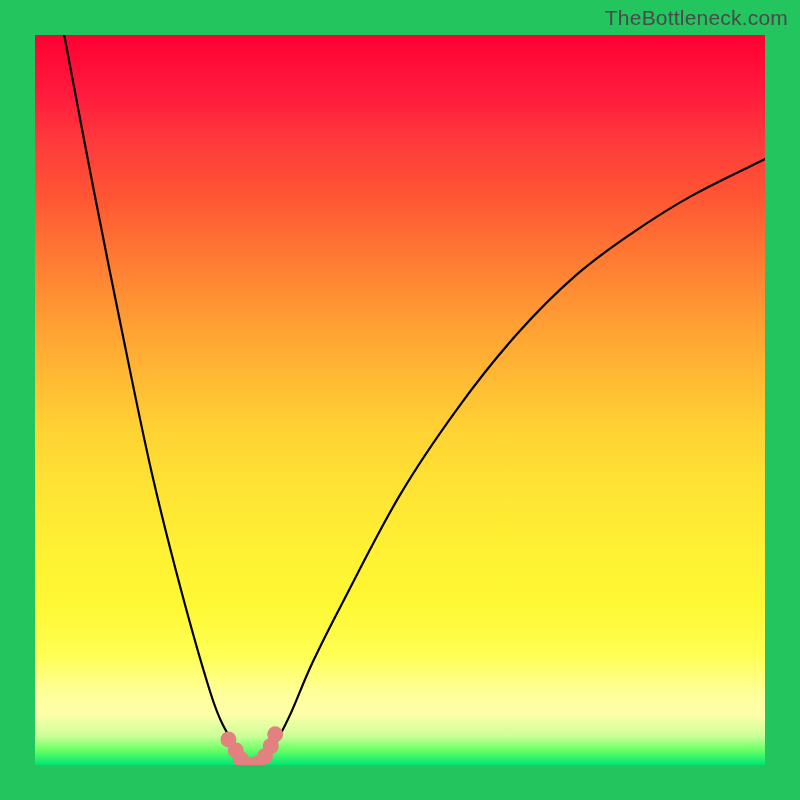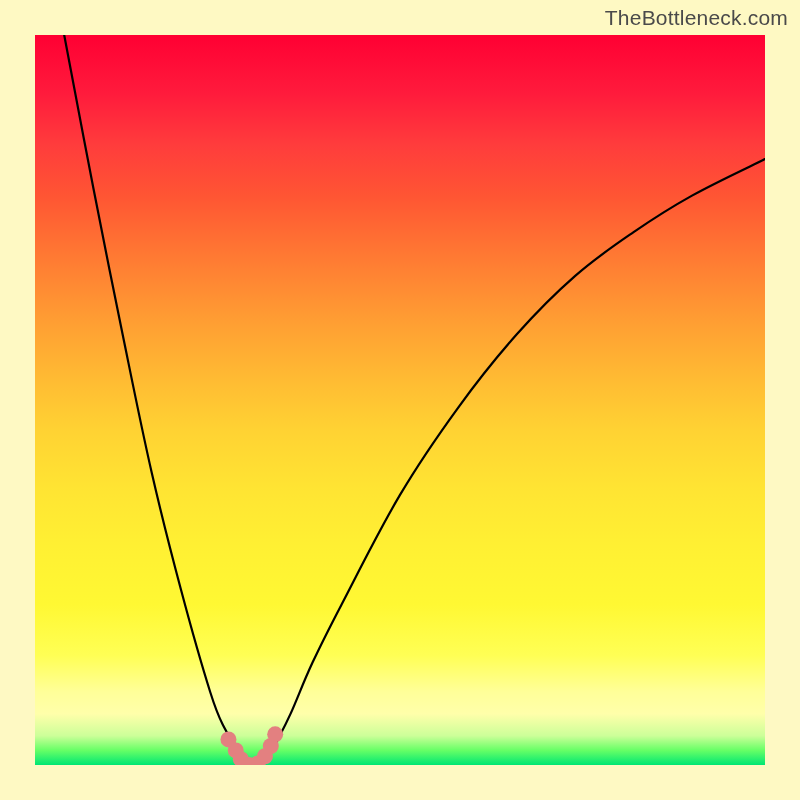--- a/index.html
+++ b/index.html
@@ -1,21 +1,21 @@
 <!DOCTYPE html>
 <html><head>
 <meta charset="utf-8">
 <style>
   * { margin: 0; padding: 0; box-sizing: border-box; }
   html, body { width: 800px; height: 800px; overflow: hidden; background: #000; }
   .frame {
     position: relative;
     width: 800px;
     height: 800px;
-    background: #fef9c3;
+    background: #22c55e;
   }
   .plot-area {
     position: absolute;
     left: 35px;
     top: 35px;
     width: 730px;
     height: 730px;
     background: linear-gradient(to bottom,
       #ff0033 0%,
       #ff1b3c 8%,

